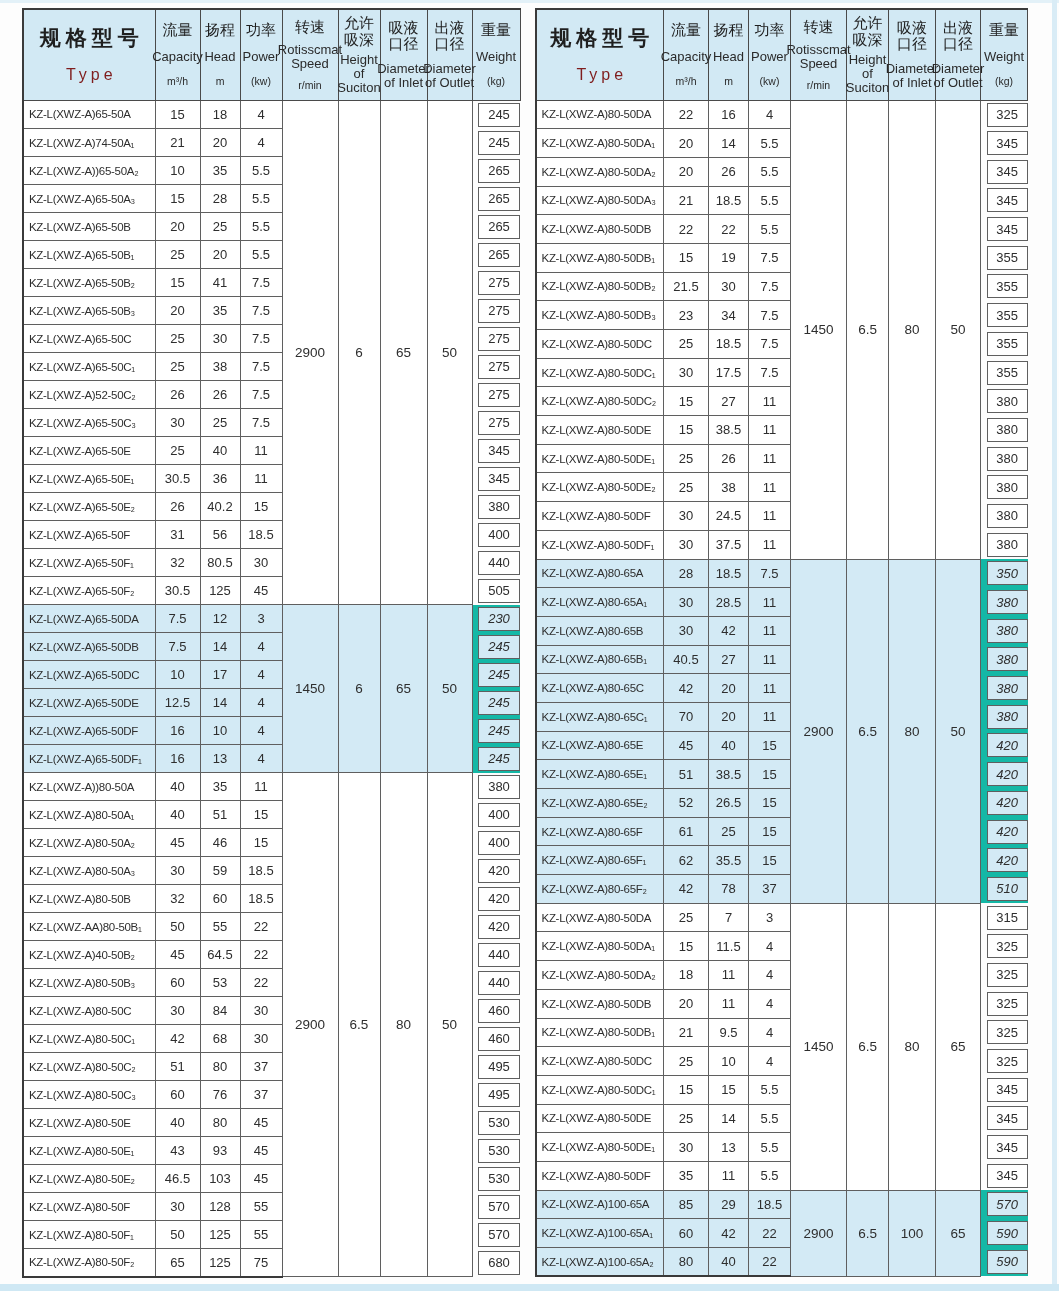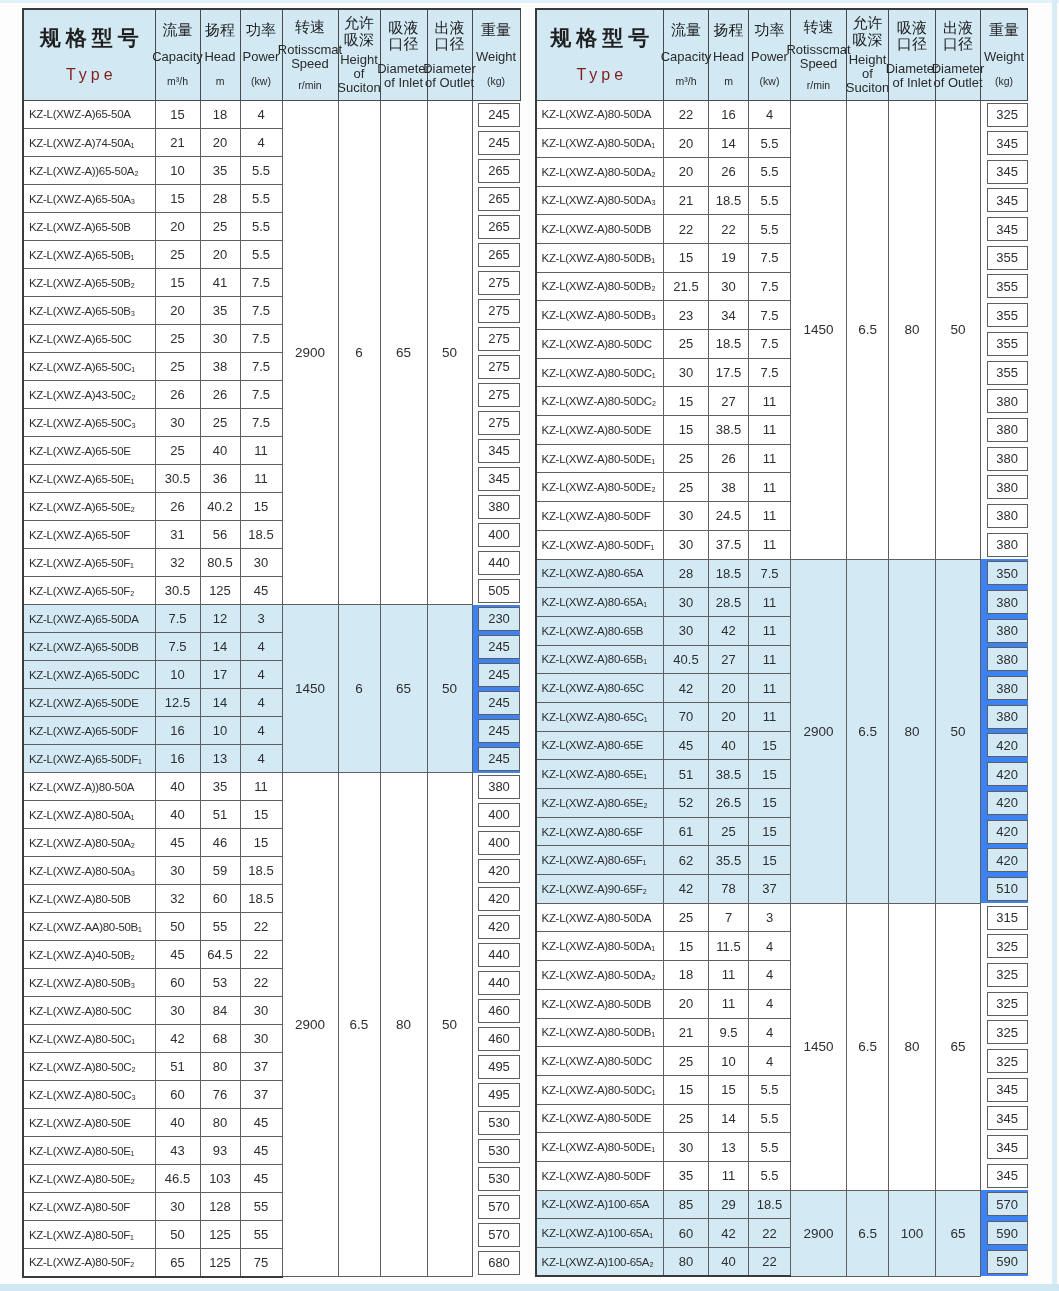--- a/index.html
+++ b/index.html
@@ -41,21 +41,21 @@
   }
   tbody td.merged{font-size:13.5px;}
   tbody td.gap,tbody td.wt{border:none;background:#fdfdfd;}
   tbody tr:last-child td{border-bottom:2px solid #3a3a3a;margin-left:28px;}
   tbody tr:last-child td.gap,tbody tr:last-child td.wt{border-bottom:none;}
   .wbox{
     height:24px;margin:2px 0;border:1px solid #5f5f5f;background:#fff;
     display:flex;align-items:center;justify-content:center;font-size:13px;box-sizing:border-box;
   }
   tr.hl td{background:#d3eaf5;}
-  tr.hl td.gap,tr.hl td.wt{background:#3b82f6;}
+  tr.hl td.gap,tr.hl td.wt{background:#14b8a6;font-style:italic;}
   tr.hl .wbox{background:#d3eaf5;}
 </style>
 </head>
 <body>
 
 <div class="edge-top"></div>
 <div class="edge-right"></div>
 <div class="edge-bottom"></div>
 
 <div class="tables">
@@ -235,21 +235,21 @@
           <td class="type">KZ-L(XWZ-A)65-50C₁</td>
           <td class="num">25</td>
           <td class="num">38</td>
           <td class="num">7.5</td>
           <td class="gap"></td>
           <td class="wt">
             <div class="wbox">275</div>
           </td>
         </tr>
         <tr>
-          <td class="type">KZ-L(XWZ-A)43-50C₂</td>
+          <td class="type">KZ-L(XWZ-A)52-50C₂</td>
           <td class="num">26</td>
           <td class="num">26</td>
           <td class="num">7.5</td>
           <td class="gap"></td>
           <td class="wt">
             <div class="wbox">275</div>
           </td>
         </tr>
         <tr>
           <td class="type">KZ-L(XWZ-A)65-50C₃</td>
@@ -921,21 +921,21 @@
           <td class="type">KZ-L(XWZ-A)80-65F₁</td>
           <td class="num">62</td>
           <td class="num">35.5</td>
           <td class="num">15</td>
           <td class="gap"></td>
           <td class="wt">
             <div class="wbox">420</div>
           </td>
         </tr>
         <tr class="hl">
-          <td class="type">KZ-L(XWZ-A)90-65F₂</td>
+          <td class="type">KZ-L(XWZ-A)80-65F₂</td>
           <td class="num">42</td>
           <td class="num">78</td>
           <td class="num">37</td>
           <td class="gap"></td>
           <td class="wt">
             <div class="wbox">510</div>
           </td>
         </tr>
         <tr>
           <td class="type">KZ-L(XWZ-A)80-50DA</td>

